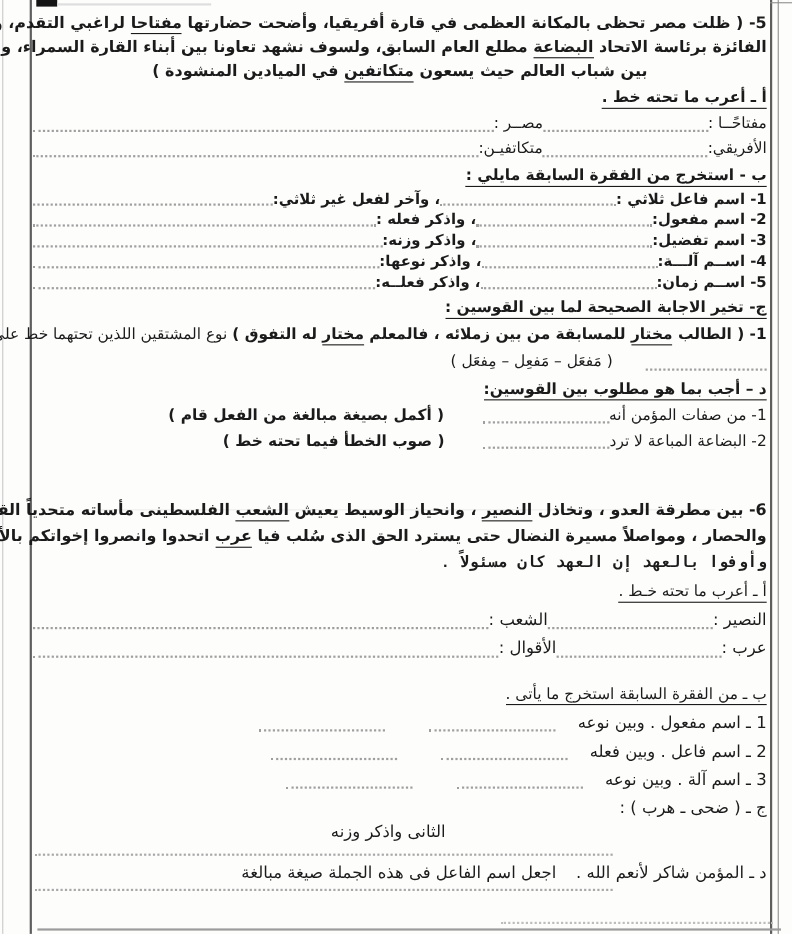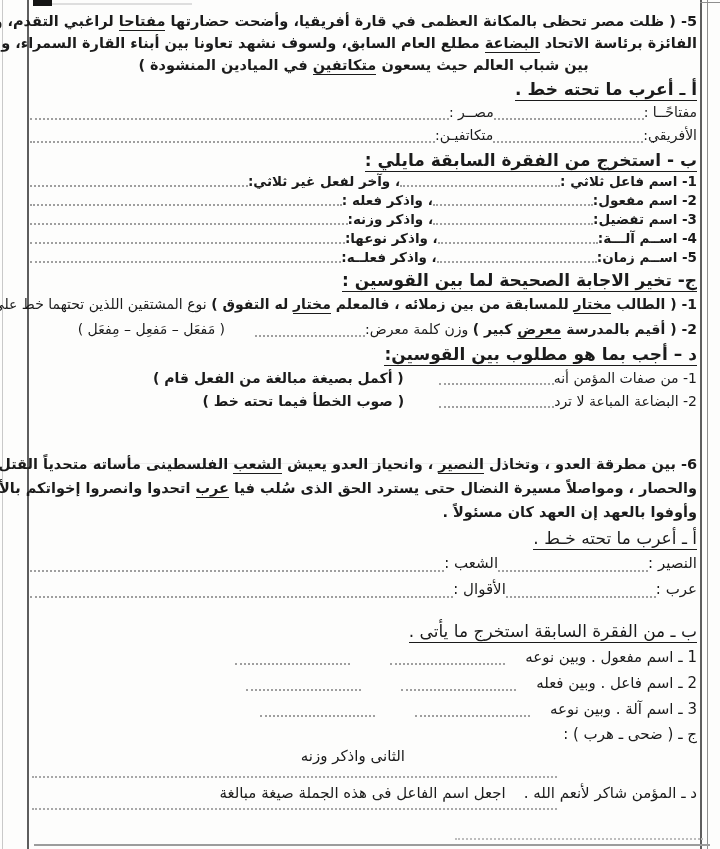--- a/index.html
+++ b/index.html
@@ -22,21 +22,21 @@
 
   
   .content{position:absolute;top:6px;left:30px;right:23px;direction:rtl;text-align:right}
   .b{font-weight:bold}
   .u{border-bottom:1.6px solid #1b1b1b;padding-bottom:1px}
 
   .para{font-weight:bold;font-size:14.5px}
   .para>div{line-height:22px;white-space:nowrap}
   .p6>div{line-height:24px}
 
-  .heading{font-size:17px;line-height:20px;white-space:nowrap}
+  .heading{font-size:14px;line-height:20px;white-space:nowrap}
   .heading .u{border-bottom-width:1.6px}
 
   .row{display:flex;align-items:flex-end;direction:rtl}
   .dots{border-bottom:2px dotted #9f9f9f;height:12px;margin-bottom:2px}
   .grow{flex:1 1 auto}
   .w110{width:110px}.w115{width:115px}.w150{width:150px}.w160{width:160px}
   .sp18{width:18px}.sp20{width:20px}.sp25{width:25px}.sp30{width:30px}.sp35{width:35px}.sp40{width:40px}
   .empty{flex:1 1 auto}
 
   .blank-row{font-size:14px;line-height:19px;margin-top:4px}
@@ -138,21 +138,20 @@
       <span class="dots w160"></span>
       <span>، واذكر فعلــه:</span>
       <span class="dots grow"></span>
     </div>
 
     <div class="heading b m-c5"><span class="u">ج- تخير الاجابة الصحيحة لما بين القوسين :</span></div>
 
     <div class="line m-c1"><span class="b">1- ( الطالب </span><span class="u b">مختار</span><span class="b"> للمسابقة من بين زملائه ، فالمعلم </span><span class="u b">مختار</span><span class="b"> له التفوق )</span><span>  نوع المشتقين اللذين تحتهما خط على الترتيب</span></div>
 
     <div class="row line m-c2">
-      <span><span class="b">2- ( أقيم بالمدرسة </span><span class="u b">معرض</span><span class="b"> كبير )</span><span> وزن كلمة معرض:</span></span>
       <span class="dots w110"></span>
       <span class="sp30"></span>
       <span>( مَفعَل – مَفعِل – مِفعَل )</span>
       <span class="empty"></span>
     </div>
 
     <div class="heading b m-d5"><span class="u">د – أجب بما هو مطلوب بين القوسين:</span></div>
 
     <div class="row d-row">
       <span>1- من صفات المؤمن أنه</span>
@@ -163,23 +162,23 @@
     </div>
     <div class="row d-row">
       <span>2- البضاعة المباعة لا ترد</span>
       <span class="dots w115"></span>
       <span class="sp35"></span>
       <span class="b">( صوب الخطأ فيما تحته خط )</span>
       <span class="empty"></span>
     </div>
 
     <div class="para p6 m-p6">
-        <div style="text-align: right;"><span>6- بين مطرقة العدو ، وتخاذل </span><span class="u">النصير</span><span> ، وانحياز العدو  يعيش </span><span class="u">الشعب</span><span> الفلسطينى  مأساته متحدياً القتل والتجويع</span></div>
+        <div style="text-align: right;"><span>6- بين مطرقة العدو ، وتخاذل </span><span class="u">النصير</span><span> ، وانحياز الوسيط  يعيش </span><span class="u">الشعب</span><span> الفلسطينى  مأساته متحدياً القتل والتجويع</span></div>
         <div style="text-align: right;"><span>والحصار ، ومواصلاً مسيرة النضال حتى يسترد الحق الذى سُلب فيا </span><span class="u">عرب</span><span> اتحدوا وانصروا إخواتكم بالأفعال لا </span></div>
-        <div style="text-align: right;"><span>وأوفوا بالعهد إن العهد كان مسئولاً .</span></div>
+        <div style="text-align: right; font-family: Liberation Mono, monospace;"><span>وأوفوا بالعهد إن العهد كان مسئولاً .</span></div>
       </div>
 
     <div class="heading light m-a6"><span class="u">أ ـ أعرب ما تحته خـط .</span></div>
 
     <div class="row blank-row6">
       <span>النصير :</span>
       <span class="dots w150"></span>
       <span>الشعب :</span>
       <span class="dots grow"></span>
     </div>

